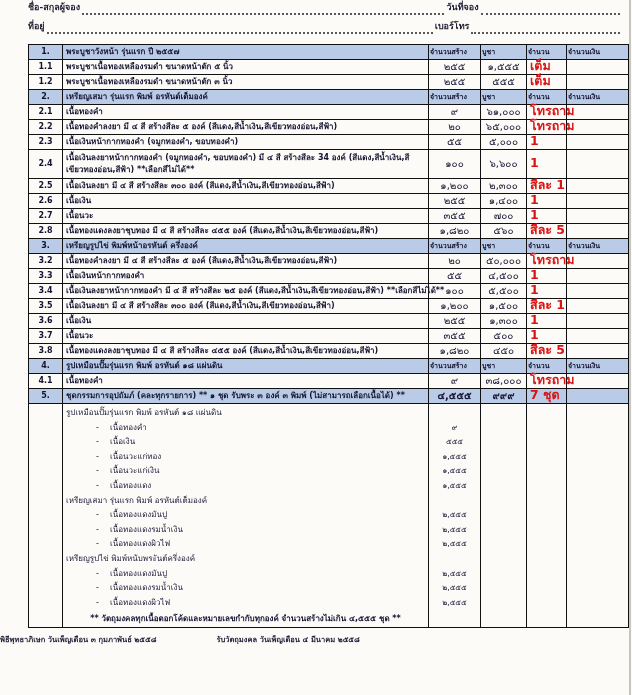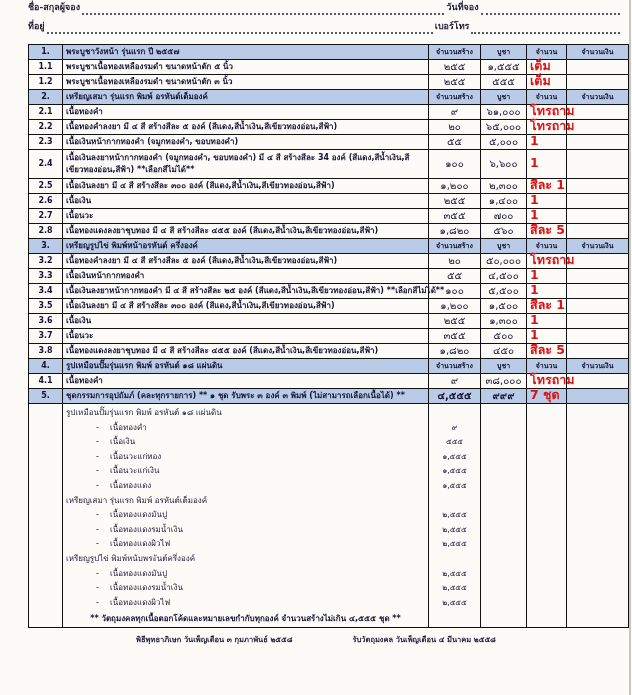--- a/index.html
+++ b/index.html
@@ -13,35 +13,35 @@
   .dots.big{flex:2.6;}
   .dots.small{flex:1;}
   
   table{border-collapse:collapse;margin:6px 0 0 28px;width:600px;table-layout:fixed;
         font-size:8px;color:#141432;}
   td{border:1px solid #111;padding:0 3px;height:14px;line-height:1.2;
      overflow:visible;vertical-align:middle;}
   tr.sec td{background:#b9cbe6;font-weight:bold;}
   td.no{text-align:center;font-weight:bold;padding:0 1px;}
   td.num{text-align:center;font-size:10px;white-space:nowrap;padding:0 1px;}
-  td.colhdr{text-align:center;font-weight:bold;font-size:7px;padding:0 1px;white-space:nowrap;font-family:Liberation Serif, serif;}
+  td.colhdr{font-weight:bold;font-size:7px;padding:0 1px;white-space:nowrap;font-family:Liberation Serif, serif;}
   td.desc{font-weight:bold;}
   td.desc.oneline{white-space:nowrap;}
   td.desc.twoline{white-space:normal;height:28px;line-height:1.5;}
   .red{color:#da1212;font-weight:bold;font-size:12.5px;text-align:right;
        white-space:nowrap;line-height:10px;}
   
   td.tall{vertical-align:top;padding-top:2px;}
   .dline{height:14.6px;line-height:14.6px;white-space:nowrap;overflow:visible;}
   .dline.item{padding-left:30px;}
   .dline.item .dash{display:inline-block;width:14px;text-align:left;}
   .dline.note{text-align:center;font-weight:bold;margin-top:2px;}
   .dline.val{text-align:center;font-size:7.5px;}
   
-  .footer{display:flex;justify-content:center;gap:60px;margin-top:5px;
+  .footer{display:flex;gap:60px;margin-top:5px;
           font-size:7.5px;font-weight:bold;color:#22223a;}
   .scan-edge{position:absolute;top:0;bottom:0;right:1px;width:2px;background:#c9c6c0;}
 </style>
 </head>
 <body>
 
 <div class="sheet">
 
   <div class="formline">
     <span class="lbl">ชื่อ-สกุลผู้จอง</span>

